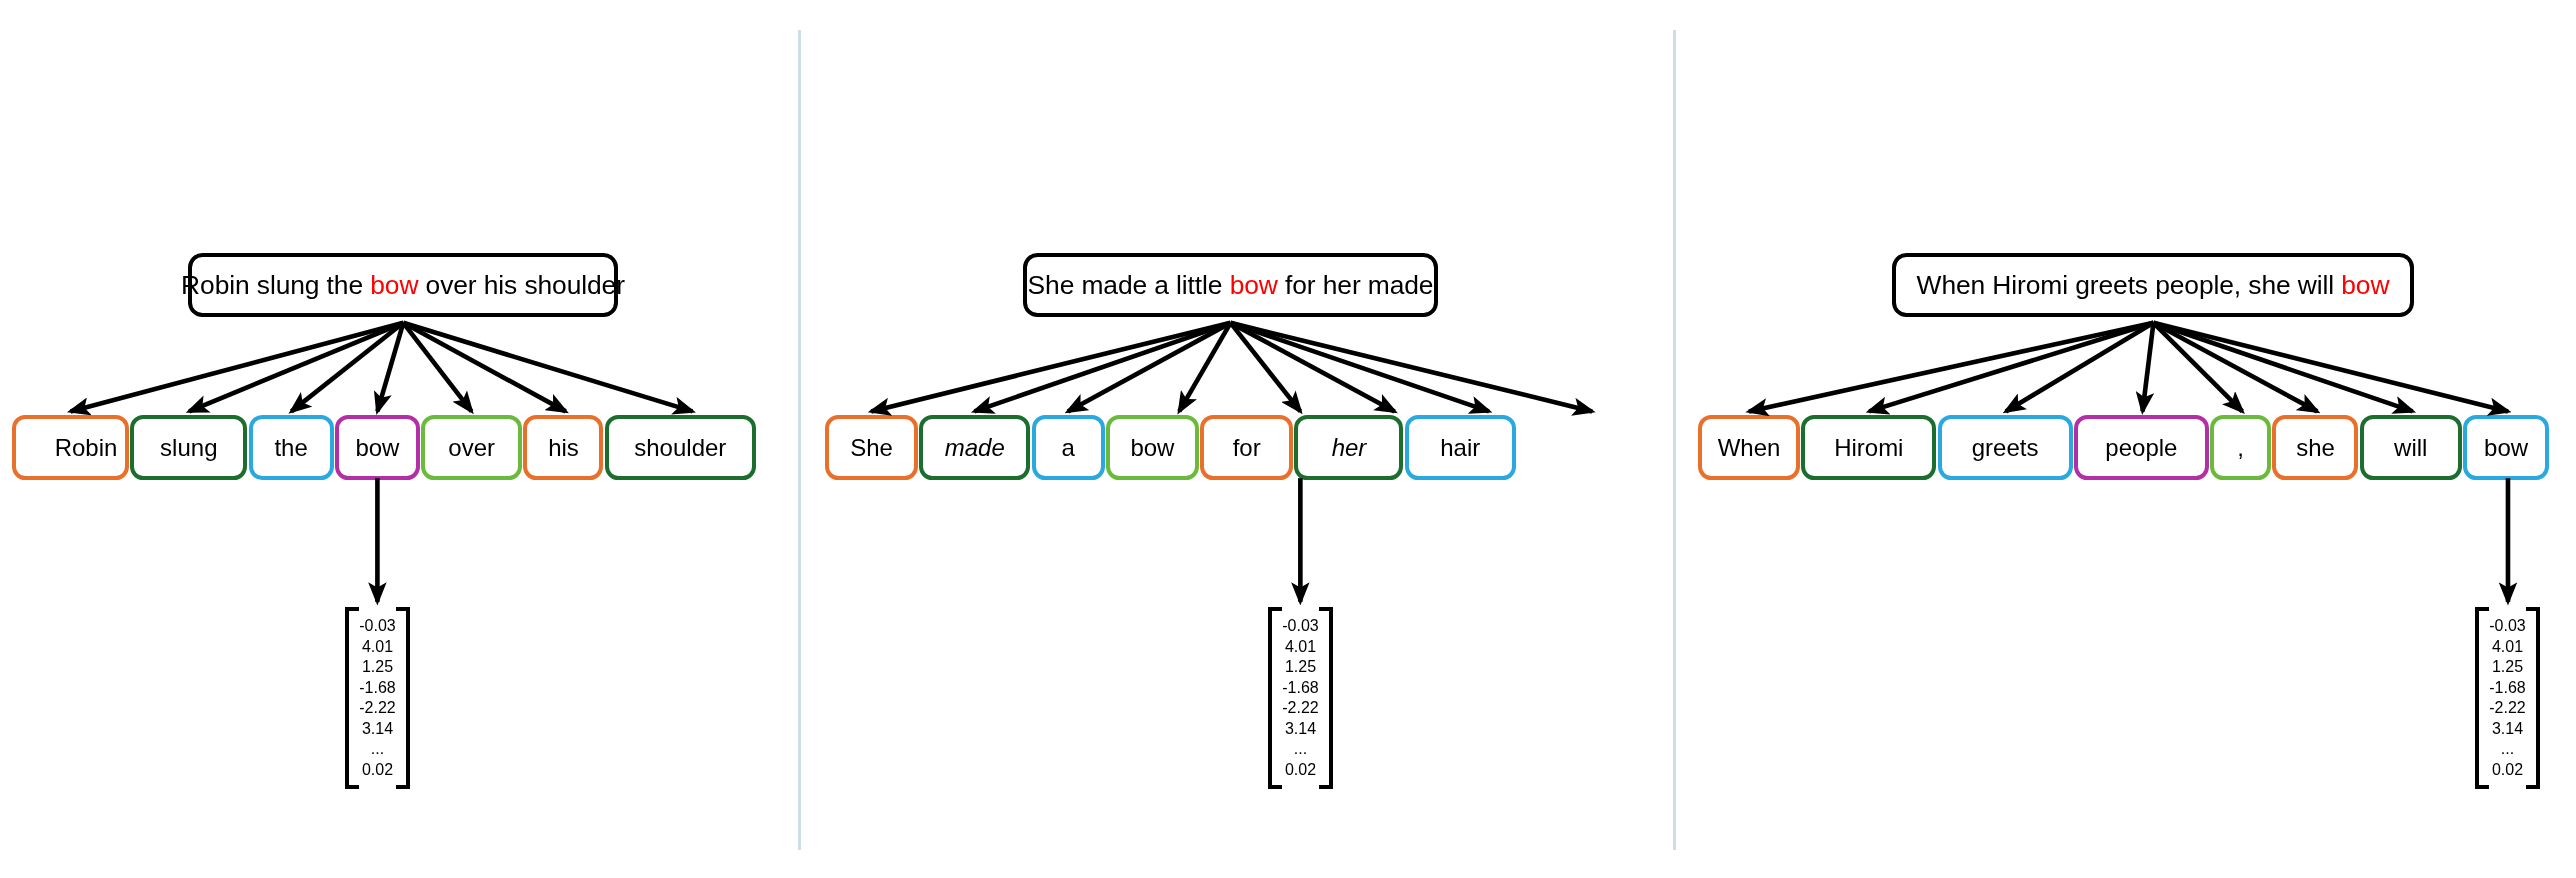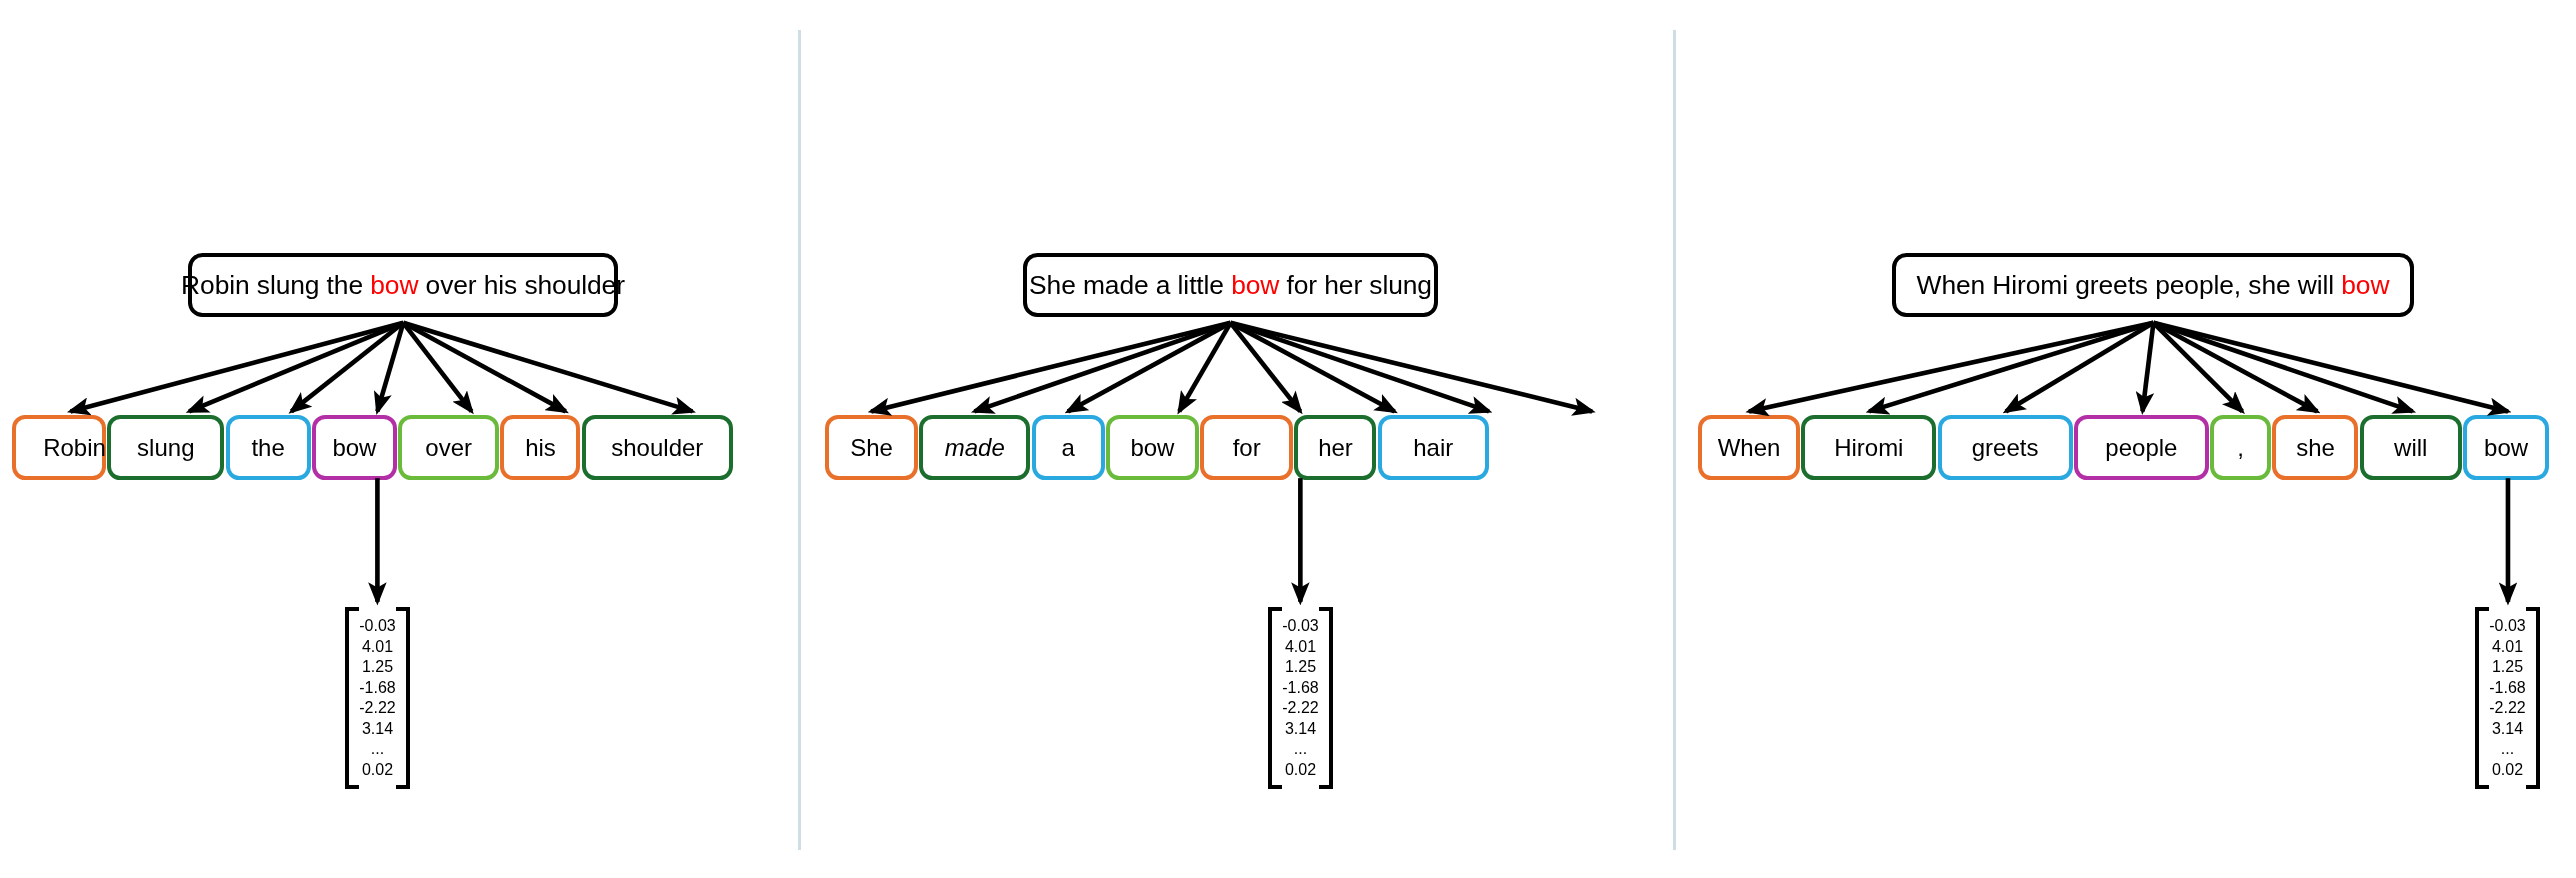--- a/index.html
+++ b/index.html
@@ -92,21 +92,21 @@
 <div id="root">
 
   <div class="divider" id="divider-1"></div>
   <div class="divider" id="divider-2"></div>
 
 <div class="panel" style="left: 0px; width: 798px; text-decoration: underline;">
       <div class="sentence-box" style="left: 188px; top: 253px; width: 430px; height: 64px;">
         <div class="sentence-text"><span>Robin slung the </span><span class="hl">bow</span><span> over his shoulder</span></div>
       </div>
       <div class="token-row" style="left: 12px; top: 415px; width: 764px;">
-        <div class="token-box" style="width: 94px; border-color: rgb(232, 112, 42); padding-left: 31px;">
+        <div class="token-box" style="width: 117px; border-color: rgb(232, 112, 42); padding-left: 31px;">
           <span>Robin</span>
         </div>
         <div class="token-box" style="width: 117px; border-color: rgb(27, 110, 46);">
           <span>slung</span>
         </div>
         <div class="token-box" style="width: 85px; border-color: rgb(42, 168, 224);">
           <span>the</span>
         </div>
         <div class="token-box" style="width: 85px; border-color: rgb(179, 47, 166);">
           <span>bow</span>
@@ -144,39 +144,39 @@
           <div class="vnum">-1.68</div>
           <div class="vnum">-2.22</div>
           <div class="vnum">3.14</div>
           <div class="vnum">...</div>
           <div class="vnum">0.02</div>
         </div>
       </div>
     </div>
     <div class="panel" style="left: 801px; width: 871px;">
       <div class="sentence-box" style="left: 222px; top: 253px; width: 415px; height: 64px;">
-        <div class="sentence-text"><span>She made a little </span><span class="hl">bow</span><span> for her slung</span></div>
+        <div class="sentence-text"><span>She made a little </span><span class="hl">bow</span><span> for her made</span></div>
       </div>
       <div class="token-row" style="left: 24px; top: 415px; width: 823px;">
         <div class="token-box" style="width: 93px; border-color: rgb(232, 112, 42);">
           <span>She</span>
         </div>
         <div class="token-box" style="width: 111px; border-color: rgb(27, 110, 46); font-style: italic;">
           <span>made</span>
         </div>
         <div class="token-box" style="width: 73px; border-color: rgb(42, 168, 224);">
           <span>a</span>
         </div>
         <div class="token-box" style="width: 93px; border-color: rgb(106, 186, 60);">
           <span>bow</span>
         </div>
         <div class="token-box" style="width: 93px; border-color: rgb(232, 112, 42);">
           <span>for</span>
         </div>
-        <div class="token-box" style="width: 82px; border-color: rgb(27, 110, 46);">
+        <div class="token-box" style="width: 109px; border-color: rgb(27, 110, 46); font-style: italic;">
           <span>her</span>
         </div>
         <div class="token-box" style="width: 111px; border-color: rgb(42, 168, 224);">
           <span>hair</span>
         </div>
       </div>
       <svg class="fan-svg" width="871" height="879" style="left: 0px; top: 0px;" viewBox="0 0 1318 1329">
         <defs>
           <marker id="head-1" markerWidth="5" markerHeight="4" refX="4.2" refY="2" orient="auto" markerUnits="strokeWidth">
             <path d="M0,0 L5,2 L0,4 L1.1,2 Z" fill="#000"></path>

